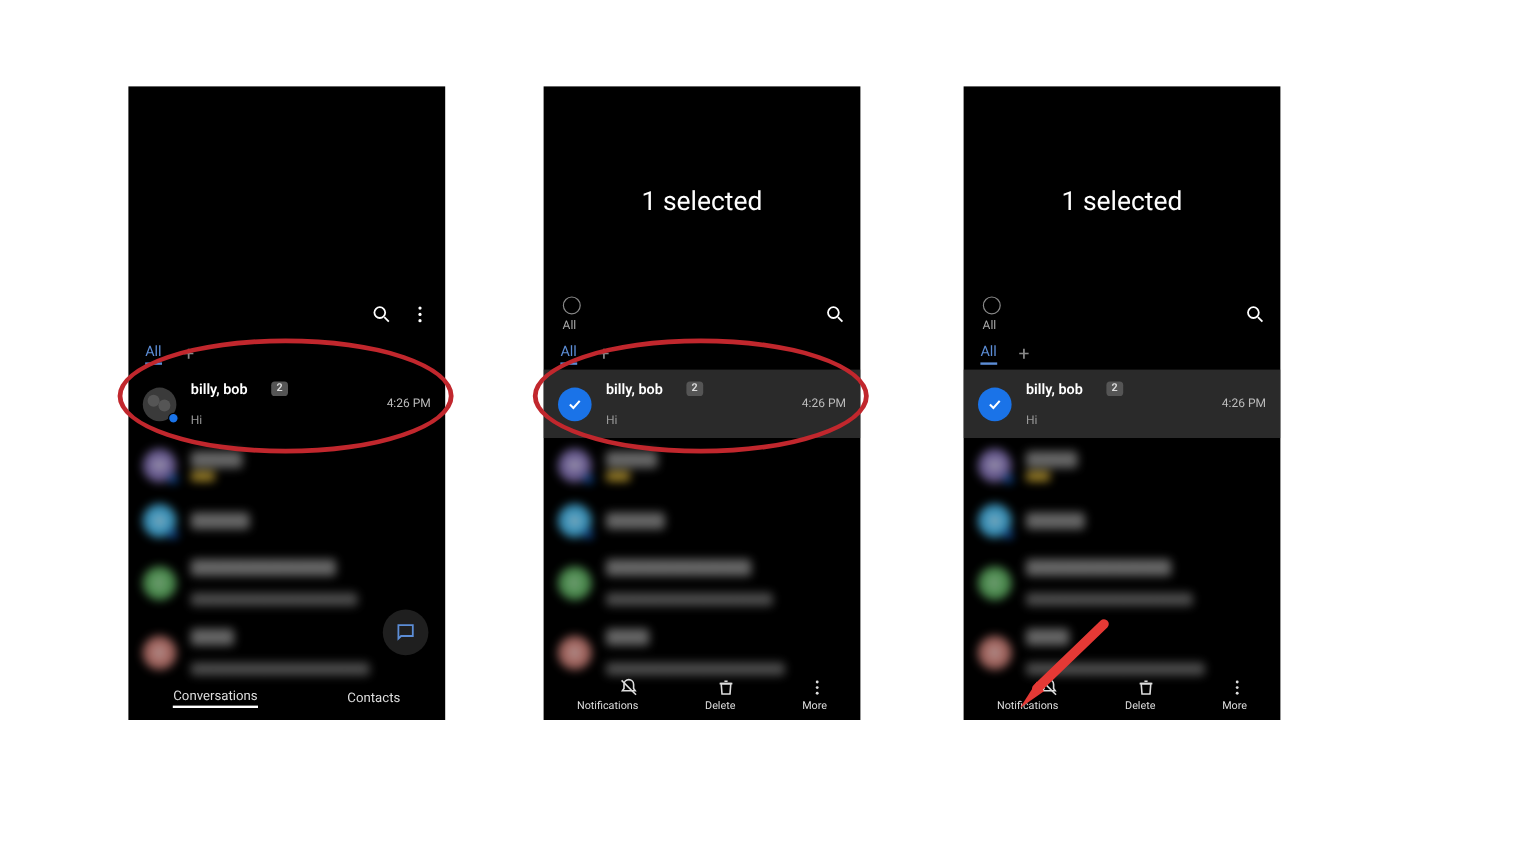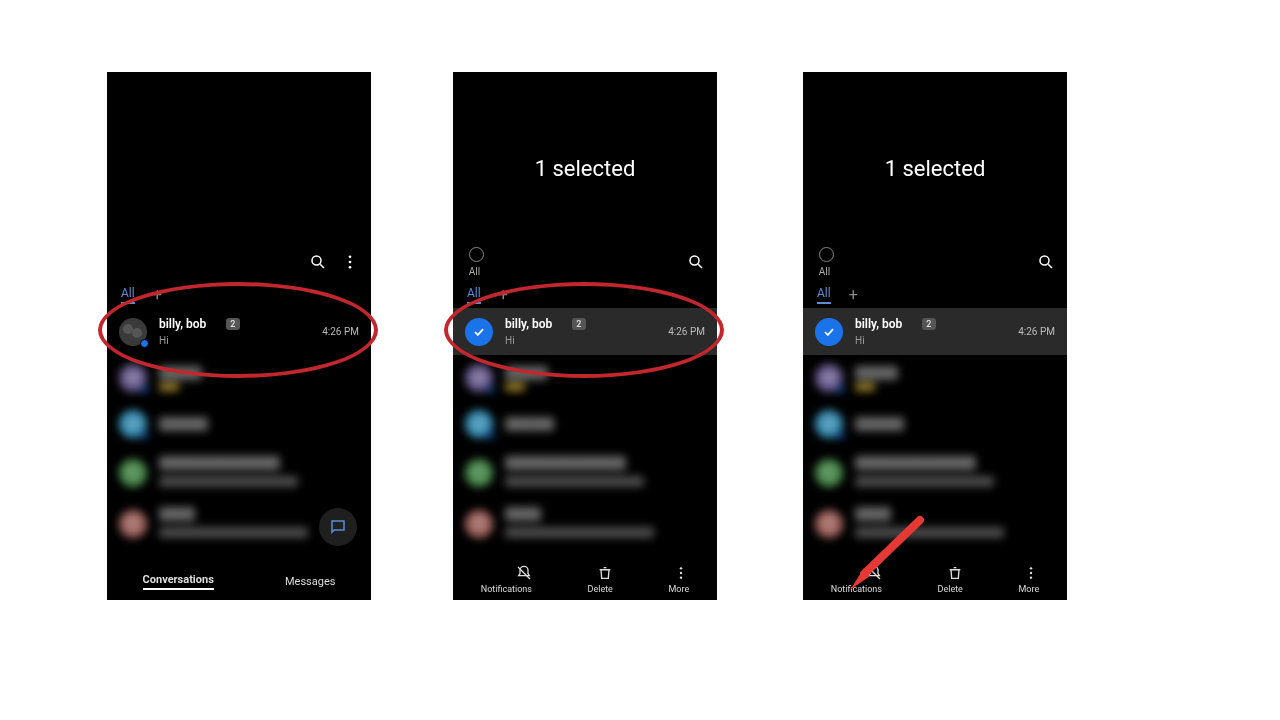--- a/index.html
+++ b/index.html
@@ -125,38 +125,38 @@
   .avatar.n { background:#4fc3f7; color:#fff; }
   .avatar.c { background:#66bb6a; color:#fff; }
   .avatar.r { background:#d98880; color:#fff; }
 
   .rowtext { flex:1; min-width:0; }
   .rowtitle { font-size: 12px; font-weight:600; display:flex; align-items:center; gap:20px;}
   .badge {
     background:#555; color:#ddd; font-size:9px;
     padding:0 4px; border-radius:3px; line-height:12px; height:12px;
   }
-  .rowsub { font-size: 10px; color:#999; margin-top:4px; }
+  .rowsub { font-size: 10px; color:#999; margin-top:14px; }
   .rowtime { font-size: 10px; color:#bbb; }
 
   .blurred {
     filter: blur(4px);
     opacity: 0.75;
   }
   .blurred .rowtitle span.t { background:#888; color:#888; border-radius:3px; }
   .blurred .rowsub { background:#666; color:#666; border-radius:3px; display:inline-block; }
   .yellow-chip { width:20px; height:8px; background:#d4af37; border-radius:2px; margin-top:3px;}
 
   .bottom-tabs {
     position:absolute; bottom:2px; left:0; right:0;
     display:flex; justify-content:space-around; align-items:center;
     padding:8px 0;
   }
   .bt { font-size:11px; color:#ddd; text-align:center; }
-  .bt.active { border-bottom:2px solid #fff; padding-bottom:2px; font-weight:700;}
+  .bt.active { border-bottom:2px solid #fff; padding-bottom:2px; font-weight:400;}
   .action-bar {
     position:absolute; bottom:0; left:0; right:0;
     display:flex; justify-content:space-around; align-items:center;
     padding:6px 0 6px;
   }
   .ab { display:flex; flex-direction:column; align-items:flex-end; gap:3px; color:#ddd; font-size:9px;}
   .ab svg { width:16px; height:16px; }
 
   .fab {
     position:absolute; right:14px; bottom:54px;
@@ -262,21 +262,21 @@
   </div>
 
   <div class="fab">
     <svg viewBox="0 0 24 24" fill="none" stroke="#5c8dd6" stroke-width="2">
           <path d="M4 4h16v12H7l-3 3z"></path>
         </svg>
   </div>
 
   <div class="bottom-tabs">
     <span class="bt active">Conversations</span>
-    <span class="bt">Messages</span>
+    <span class="bt">Contacts</span>
   </div>
 </div>
 
 <div class="phone p2">
   <div class="big-title sel">1 selected</div>
 
   <div class="toolbar">
     <div class="sel-col">
       <span class="sel-circle"></span>
       <span class="all-lbl">All</span>

